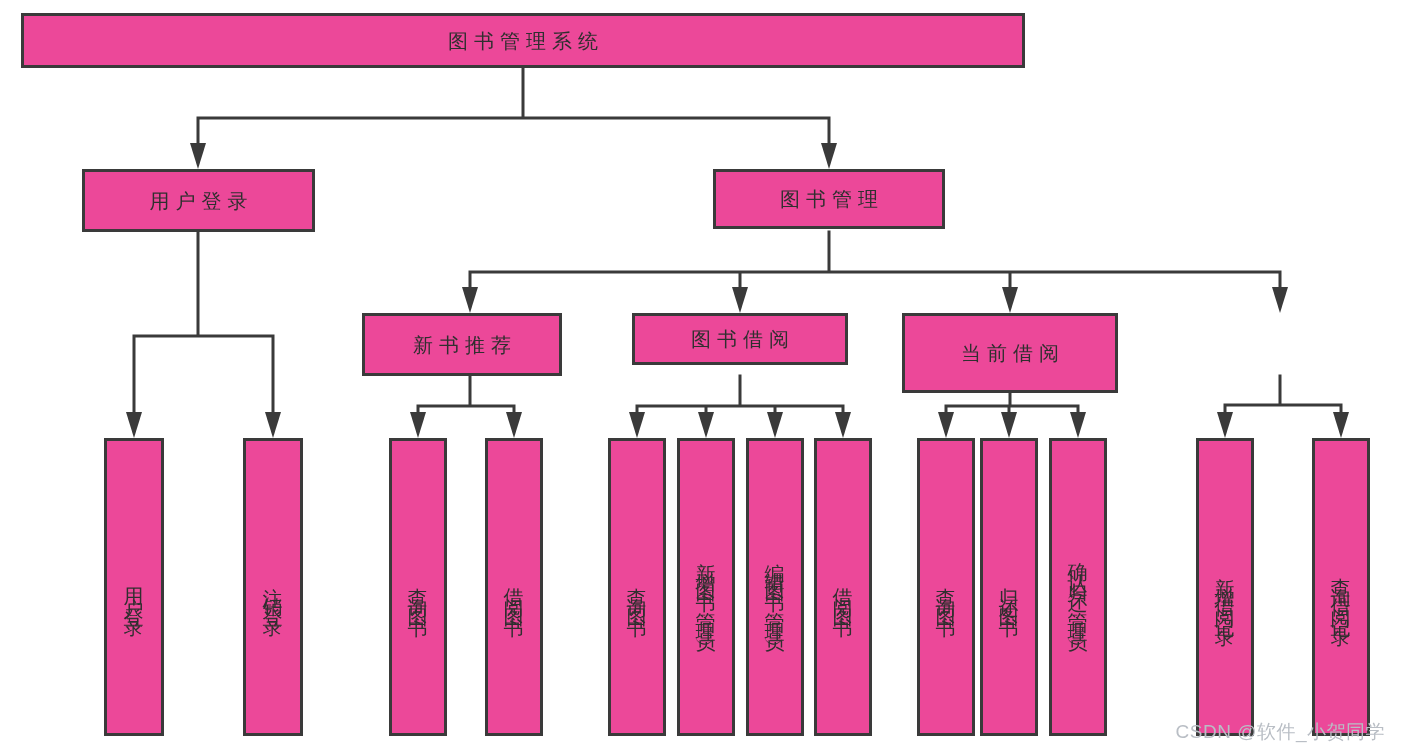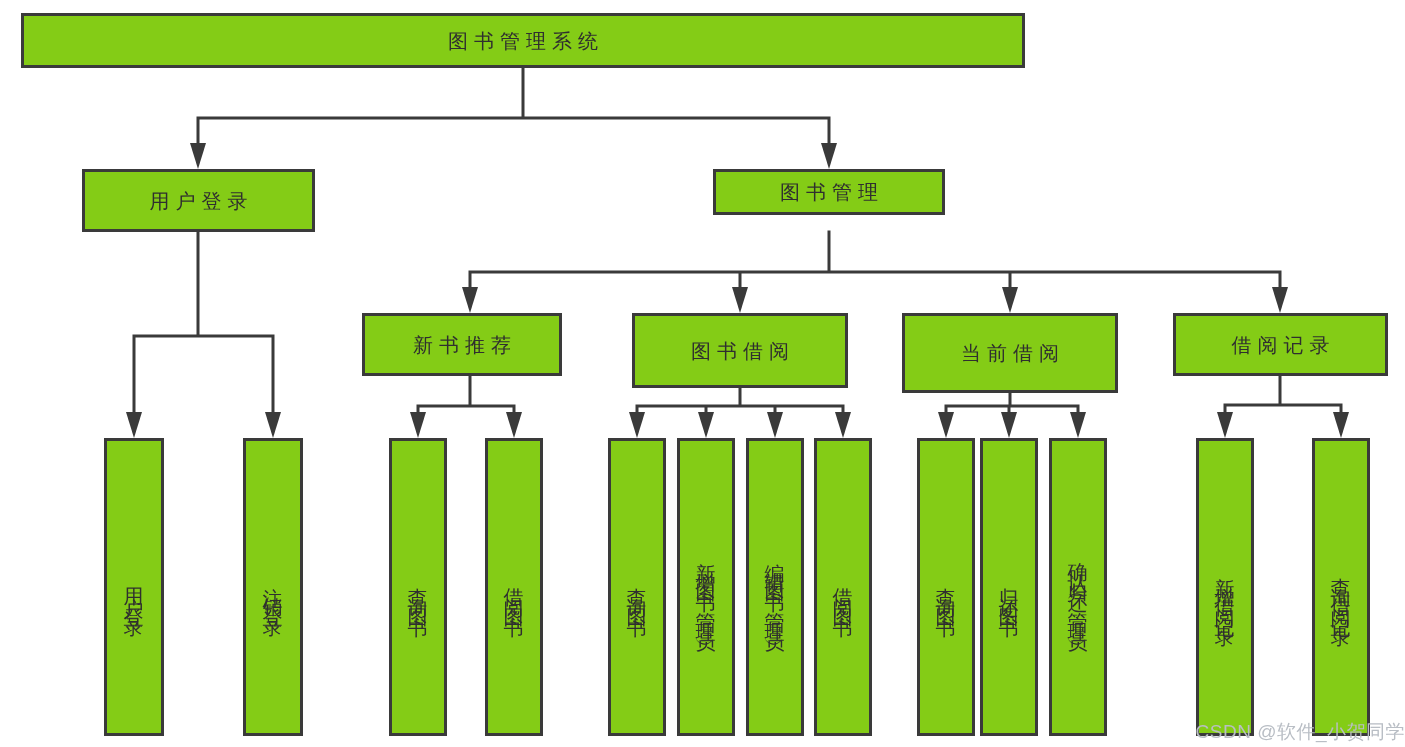--- a/index.html
+++ b/index.html
@@ -13,40 +13,40 @@
   }
   #connectors {
     position: absolute;
     left: 0; top: 0;
     width: 1405px; height: 747px;
   }
   .box {
     position: absolute;
     box-sizing: border-box;
     border: 3px solid var(--line, #3a3a3a);
-    background: #84cc16;
+    background: #ec4899;
     color: var(--text, #303030);
     display: flex;
     align-items: center;
     justify-content: center;
     font-size: 20px;
     line-height: 1;
   }
   .h {
     letter-spacing: 6px;
     padding-left: 6px;
   }
   .v {
     writing-mode: vertical-rl;
     letter-spacing: 10px;
     padding-top: 10px;
   }
   .watermark {
     position: absolute;
-    right: 0;
+    right: 20px;
     bottom: 2px;
     font-size: 19px;
     letter-spacing: 0.5px;
     color: var(--wm, #b9bec5);
     white-space: nowrap;
   }
 </style>
 </head>
 <body>
 
@@ -71,26 +71,25 @@
       <polygon points="938,412 954,412 946,438" fill="#3a3a3a"></polygon>
       <polygon points="1001,412 1017,412 1009,438" fill="#3a3a3a"></polygon>
       <polygon points="1070,412 1086,412 1078,438" fill="#3a3a3a"></polygon>
       <polygon points="1217,412 1233,412 1225,438" fill="#3a3a3a"></polygon>
       <polygon points="1333,412 1349,412 1341,438" fill="#3a3a3a"></polygon>
     </svg>
 
   <div class="box h" style="left:21px;top:13px;width:1004px;height:55px">图书管理系统</div>
 
   <div class="box h" style="left:82px;top:169px;width:233px;height:63px">用户登录</div>
-  <div class="box h" style="left:713px;top:169px;width:232px;height:46px">图书管理</div>
+  <div class="box h" style="left:713px;top:169px;width:232px;height:60px">图书管理</div>
 
   <div class="box h" style="left:362px;top:313px;width:200px;height:63px">新书推荐</div>
-  <div class="box h" style="left:632px;top:313px;width:216px;height:75px">图书借阅</div>
+  <div class="box h" style="left:632px;top:313px;width:216px;height:52px">图书借阅</div>
   <div class="box h" style="left:902px;top:313px;width:216px;height:80px">当前借阅</div>
-  <div class="box h" style="left:1173px;top:313px;width:215px;height:63px">借阅记录</div>
 
   <div class="box v" style="left:104px;top:438px;width:60px;height:298px">用户登录</div>
   <div class="box v" style="left:243px;top:438px;width:60px;height:298px">注销登录</div>
 
   <div class="box v" style="left:389px;top:438px;width:58px;height:298px">查询图书</div>
   <div class="box v" style="left:485px;top:438px;width:58px;height:298px">借阅图书</div>
 
   <div class="box v" style="left:608px;top:438px;width:58px;height:298px">查询图书</div>
   <div class="box v" style="left:677px;top:438px;width:58px;height:298px">新增图书（管理员）</div>
   <div class="box v" style="left:746px;top:438px;width:58px;height:298px">编辑图书（管理员）</div>

